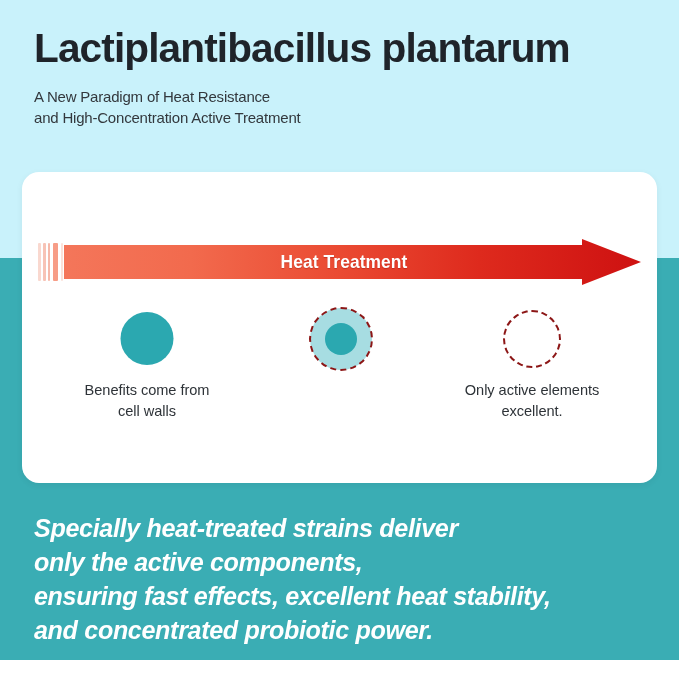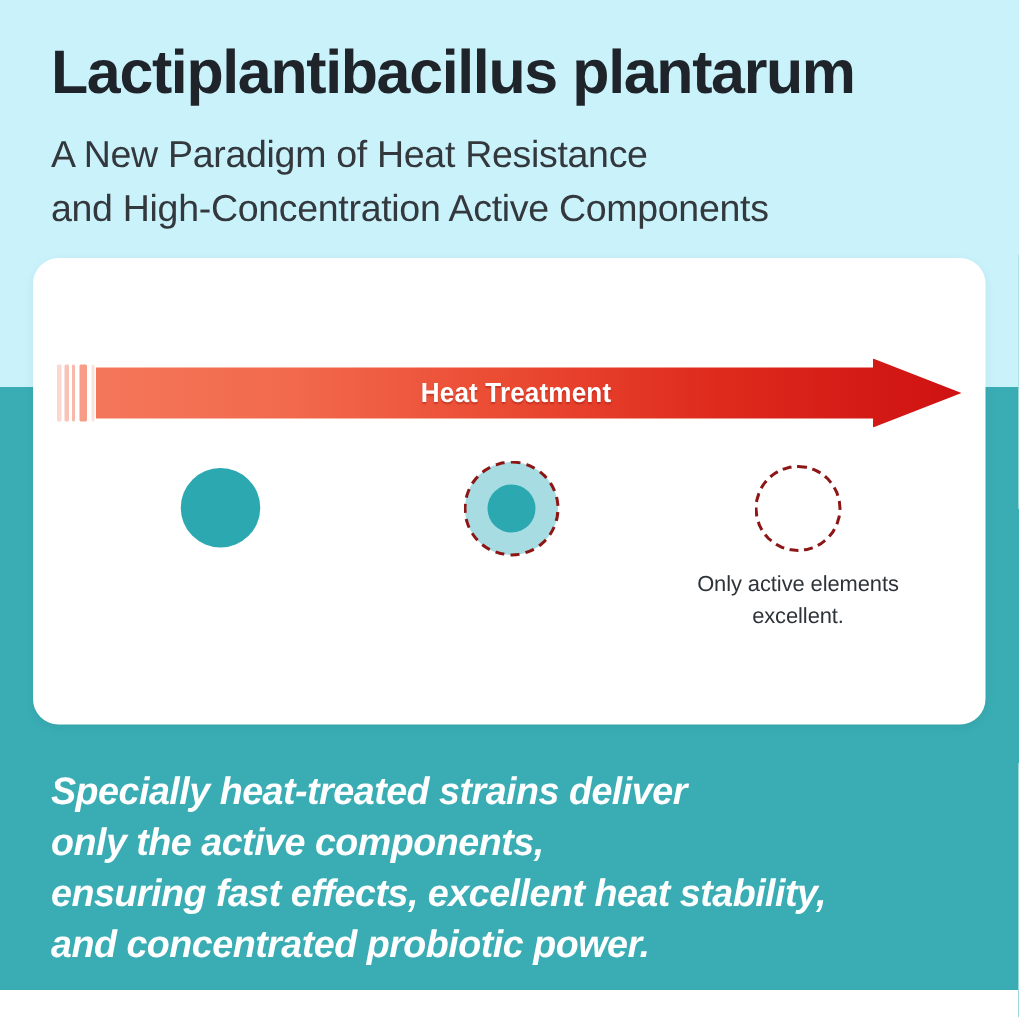--- a/index.html
+++ b/index.html
@@ -52,21 +52,21 @@
     letter-spacing: -0.9px;
     white-space: nowrap;
     font-stretch: condensed;
     transform: scaleX(0.99);
     transform-origin: left center;
   }
   .subtitle {
     position: absolute;
     left: 34px;
     top: 86px;
-    font-size: 25px;
+    font-size: 15px;
     font-weight: 400;
     color: #33383d;
     line-height: 1.42;
     letter-spacing: -0.2px;
   }
   .subtitle .sub-line {
     display: block;
     white-space: nowrap;
   }
 
@@ -225,21 +225,21 @@
 
 <div id="poster">
 
   <div class="bg-top"></div>
   <div class="bg-bottom"></div>
 
   <div class="header">
     <div class="title">Lactiplantibacillus plantarum</div>
     <div class="subtitle">
       <span class="sub-line">A New Paradigm of Heat Resistance</span>
-      <span class="sub-line">and High-Concentration Active Components</span>
+      <span class="sub-line">and High-Concentration Active Treatment</span>
     </div>
   </div>
 
   <div class="card"></div>
 
   <div class="arrow-wrap">
     <span class="speedline sl1"></span>
     <span class="speedline sl2"></span>
     <span class="speedline sl3"></span>
     <span class="speedline sl4"></span>
@@ -260,20 +260,24 @@
 
     <div class="arrow-label">Heat Treatment</div>
   </div>
 
   <div class="stages">
 
     <div class="stage stage-1">
       <div class="circle-slot">
         <span class="circle c-solid"></span>
       </div>
+      <div class="stage-caption">
+        <span class="cap-line">Benefits come from</span>
+        <span class="cap-line">cell walls</span>
+      </div>
     </div>
 
     <div class="stage stage-2">
       <div class="circle-slot">
         <span class="circle c-halo-outer"></span>
         <span class="circle c-halo-inner"></span>
         <span class="circle c-dash-2"></span>
       </div>
     </div>
 

